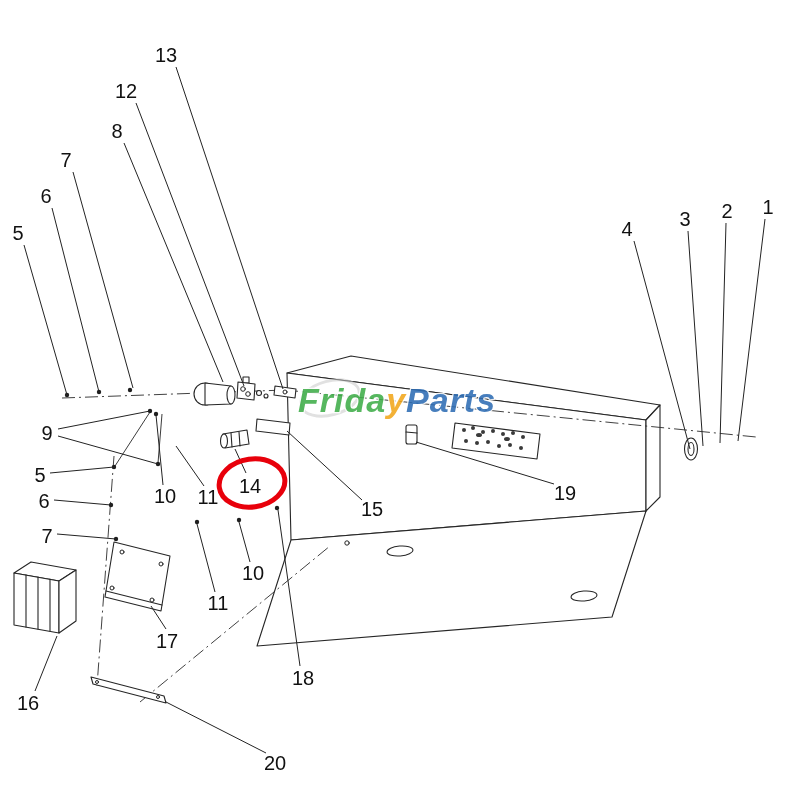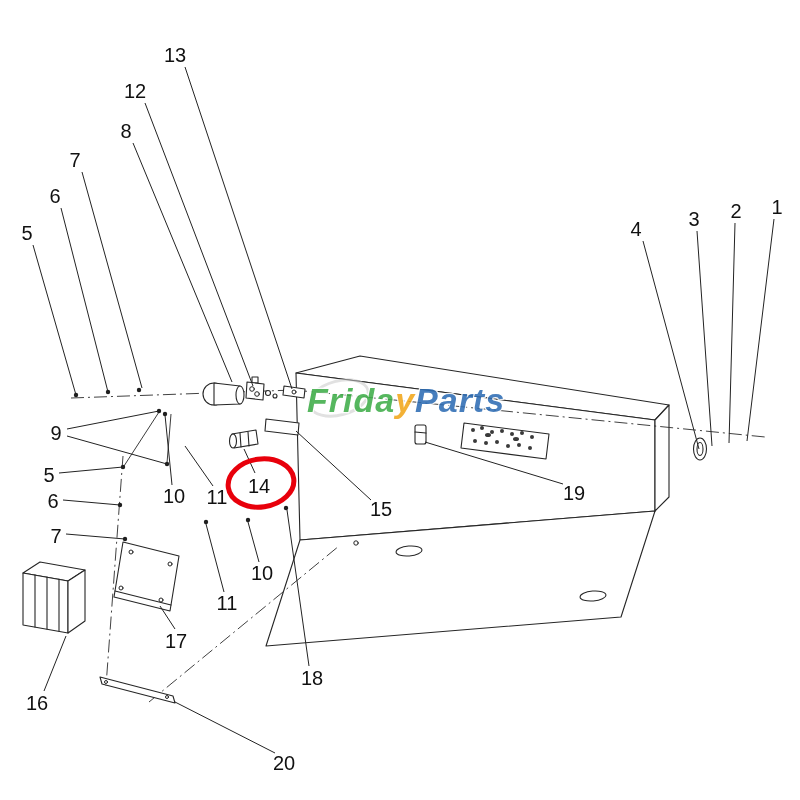--- a/index.html
+++ b/index.html
@@ -1,17 +1,17 @@
 <!DOCTYPE html>
 <html><head>
 <meta charset="utf-8">
 <style>
   html,body{margin:0;padding:0;background:#ffffff;}
   body{width:800px;height:800px;overflow:hidden;font-family:"Liberation Sans",sans-serif;}
-  #stage{width:760px;height:800px;position:relative;background:#ffffff;padding-left:9px;}
+  #stage{width:760px;height:800px;position:relative;background:#ffffff;}
   svg{display:block;}
   .outline{fill:#ffffff;stroke:#262626;stroke-width:1.1;stroke-linejoin:round;stroke-linecap:round;}
   .outline .hole{fill:#ffffff;stroke:#262626;stroke-width:1;}
   .blob{fill:#3a3a3a;stroke:none;}
   .thin{stroke:#262626;stroke-width:0.9;fill:none;}
   .centerline{stroke:#2b2b2b;stroke-width:0.9;fill:none;stroke-dasharray:13 4 2 4;}
   .leader{stroke:#232323;stroke-width:1;fill:none;}
   .dot{fill:#1f1f1f;stroke:none;}
   .callout{font:400 20px "Liberation Sans",sans-serif;fill:#111111;text-anchor:middle;dominant-baseline:central;}
   .wm{font:italic 700 34px "Liberation Sans",sans-serif;letter-spacing:1px;paint-order:stroke;stroke:#ffffff;stroke-width:2.5px;opacity:0.88;}

